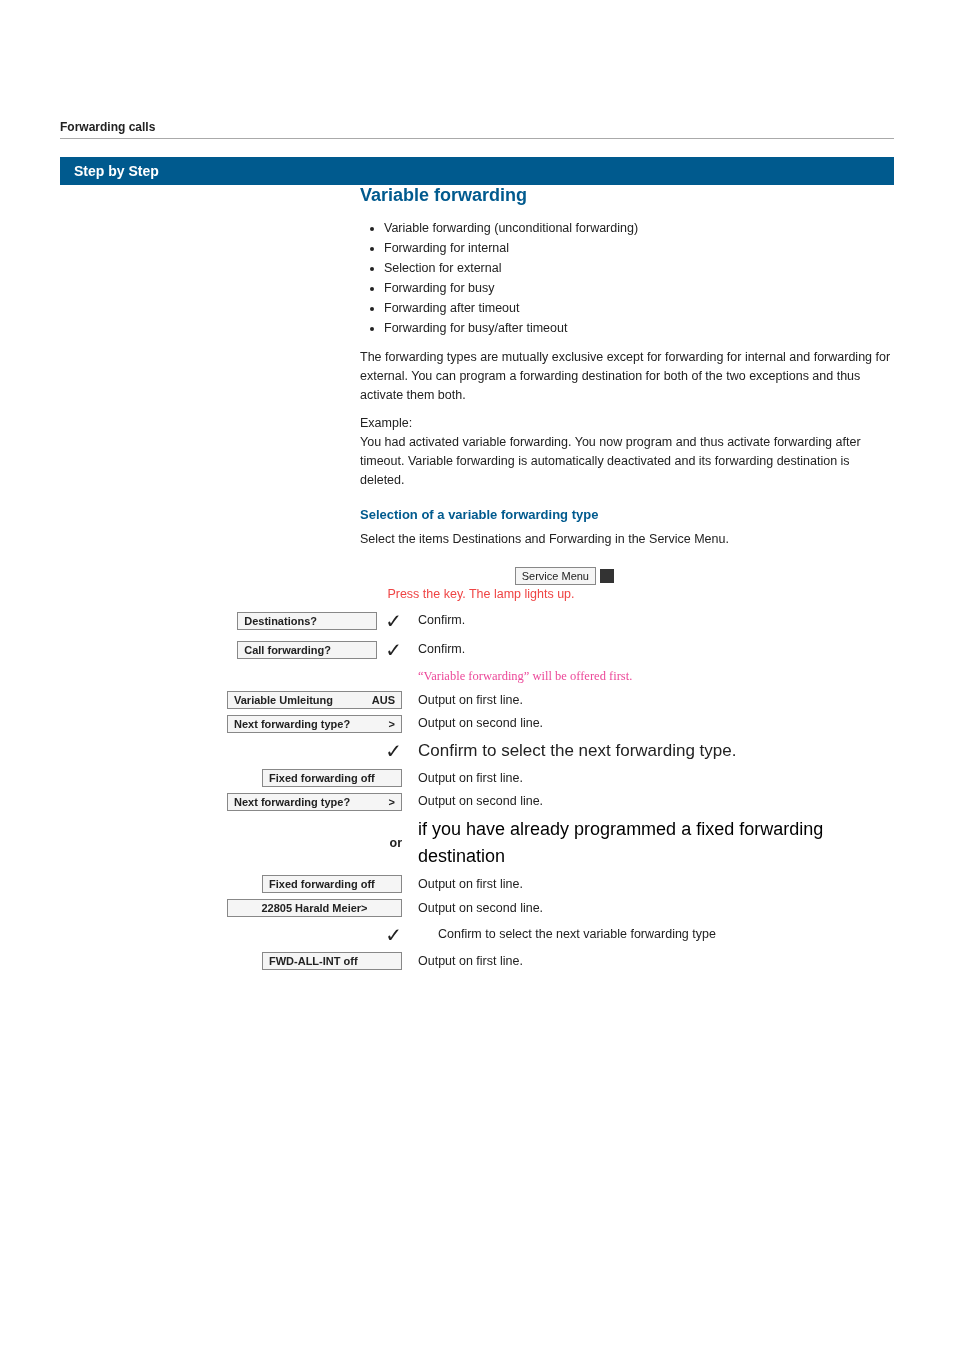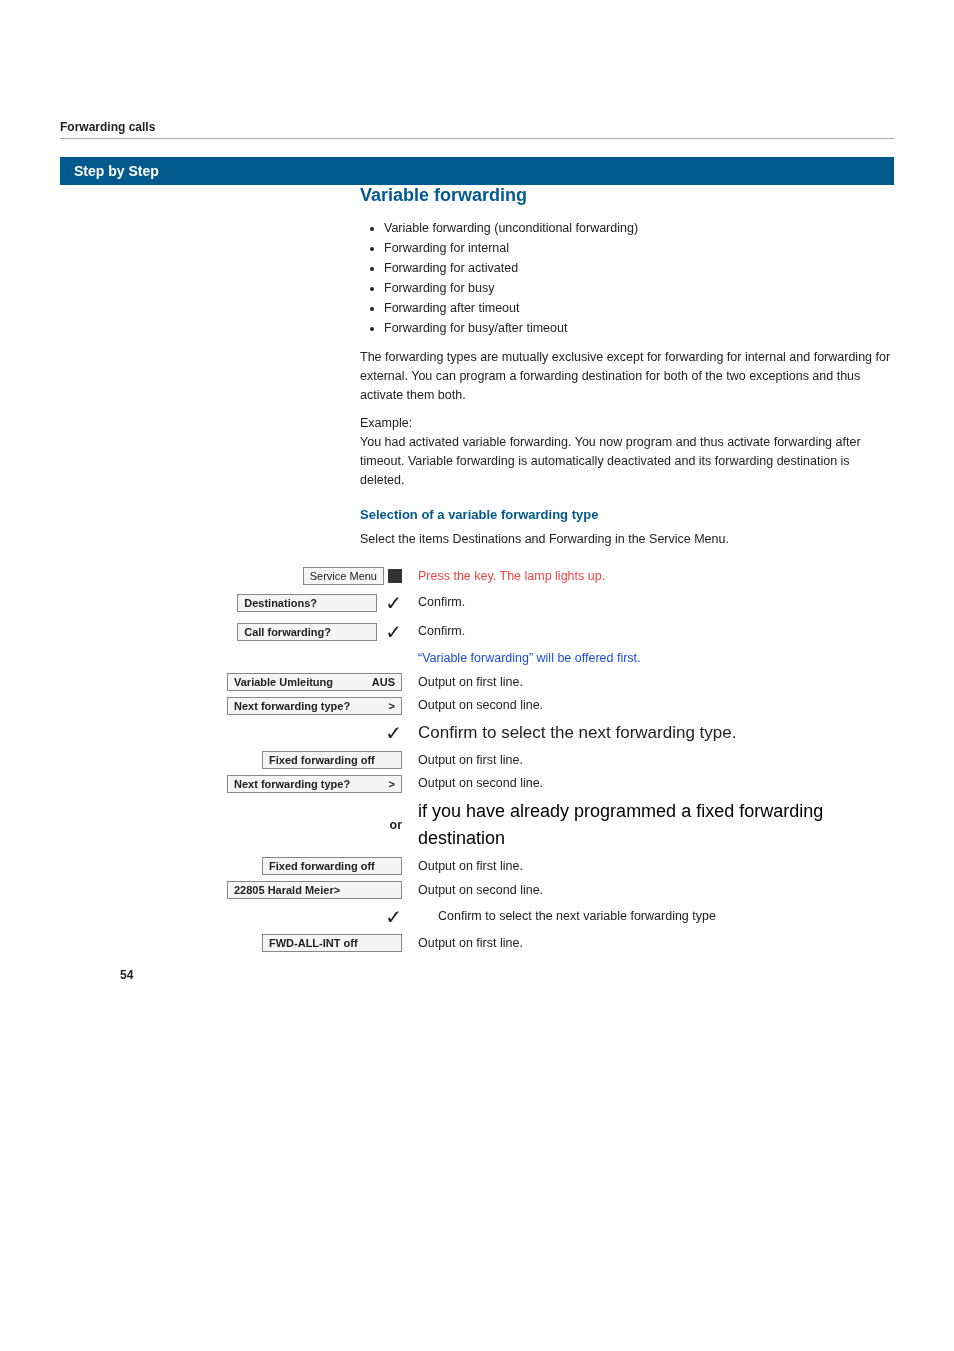--- a/index.html
+++ b/index.html
@@ -114,21 +114,21 @@
     </div>
 
     <div class="right-col">
 
       <div class="variable-forwarding-title">Variable forwarding</div>
 
 
       <ul class="bullet-list">
         <li>Variable forwarding (unconditional forwarding)</li>
         <li>Forwarding for internal</li>
-        <li>Forwarding for activated</li>
+        <li>Selection for external</li>
         <li>Forwarding for busy</li>
         <li>Forwarding after timeout</li>
         <li>Forwarding for busy/after timeout</li>
       </ul>
 
       <p class="body-text">The forwarding types are mutually exclusive except for forwarding for internal and forwarding for external. You can program a forwarding destination for both of the two exceptions and thus activate them both.</p>
 
       <p class="body-text">
         <span style="font-style:normal; font-weight:normal;">Example:</span><br>
         <span>You had activated variable forwarding. You now program and thus activate forwarding after timeout. Variable forwarding is automatically deactivated and its forwarding destination is deleted.</span>
@@ -137,21 +137,21 @@
       <div class="sub-heading">Selection of a variable forwarding type</div>
 
       <p class="body-text">Select the items Destinations and Forwarding in the Service Menu.</p>
 
     </div>
   </div>
 
   
   <div id="steps-container" style="margin-top:8px;">
 
-  <div style="display: flex; align-items: center; margin-bottom: 5px; padding: 0px 60px;">
+  <div style="display: flex; align-items: center; margin-bottom: 5px; padding: 0px 60px; flex-direction: column;">
         <div style="width: 290px; flex-shrink: 0; display: flex; align-items: center; justify-content: flex-end; padding-right: 8px;">
           <div style="display: flex; align-items: center; gap: 4px;">
             <span style="border: 1px solid rgb(136, 136, 136); background: rgb(245, 245, 245); font-size: 11px; padding: 2px 6px; display: inline-block;">Service Menu</span>
             <span style="display: inline-block; width: 14px; height: 14px; background: rgb(51, 51, 51);"></span>
           </div>
         </div>
         <div style="flex: 1 1 0%; font-size: 12.5px; color: #ef4444; padding-left: 8px; line-height: 1.5;">Press the key. The lamp lights up.</div>
       </div>
       <div style="display: flex; align-items: center; margin-bottom: 5px; padding: 0px 60px;">
         <div style="width: 290px; flex-shrink: 0; display: flex; align-items: center; justify-content: flex-end; padding-right: 8px;">
@@ -166,21 +166,21 @@
         <div style="width: 290px; flex-shrink: 0; display: flex; align-items: center; justify-content: flex-end; padding-right: 8px;">
           <div style="display: flex; align-items: center; gap: 4px;">
             <span style="border: 1px solid rgb(136, 136, 136); background: rgb(245, 245, 245); font-size: 11px; font-weight: bold; padding: 2px 6px; display: inline-block; min-width: 140px;">Call forwarding?</span>
             <span style="font-size: 20px; color: rgb(34, 34, 34); margin-left: 4px;">✓</span>
           </div>
         </div>
         <div style="flex: 1 1 0%; font-size: 12.5px; color: rgb(34, 34, 34); padding-left: 8px; line-height: 1.5;">Confirm.</div>
       </div>
       <div style="display: flex; align-items: center; margin-bottom: 5px; padding: 0px 60px;">
         <div style="width: 290px; flex-shrink: 0; display: flex; align-items: center; justify-content: flex-end; padding-right: 8px;"></div>
-        <div style="flex: 1 1 0%; font-size: 12.5px; color: #1d4ed8; padding-left: 8px; line-height: 1.5;">“Variable forwarding” will be offered first.</div>
+        <div style="flex: 1 1 0%; font-size: 12.5px; color: #ec4899; padding-left: 8px; line-height: 1.5; font-family: Liberation Serif, serif;">“Variable forwarding” will be offered first.</div>
       </div>
       <div style="display: flex; align-items: center; margin-bottom: 5px; padding: 0px 60px;">
         <div style="width: 290px; flex-shrink: 0; display: flex; align-items: center; justify-content: flex-end; padding-right: 8px;">
           <span style="border: 1px solid rgb(136, 136, 136); background: rgb(245, 245, 245); font-size: 11px; font-weight: bold; padding: 2px 6px; display: inline-flex; min-width: 175px; justify-content: space-between;">
             <span>Variable Umleitung</span>
             <span>AUS</span>
           </span>
         </div>
         <div style="flex: 1 1 0%; font-size: 12.5px; color: rgb(34, 34, 34); padding-left: 8px; line-height: 1.5;">Output on first line.</div>
       </div>
@@ -225,21 +225,21 @@
       <div style="display: flex; align-items: center; margin-bottom: 5px; padding: 0px 60px;">
         <div style="width: 290px; flex-shrink: 0; display: flex; align-items: center; justify-content: flex-end; padding-right: 8px;">
           <div style="display: flex; align-items: center; gap: 4px;">
             <span style="border: 1px solid rgb(136, 136, 136); background: rgb(245, 245, 245); font-size: 11px; font-weight: bold; padding: 2px 6px; display: inline-block; min-width: 140px;">Fixed forwarding off</span>
           </div>
         </div>
         <div style="flex: 1 1 0%; font-size: 12.5px; color: rgb(34, 34, 34); padding-left: 8px; line-height: 1.5;">Output on first line.</div>
       </div>
       <div style="display: flex; align-items: center; margin-bottom: 5px; padding: 0px 60px;">
         <div style="width: 290px; flex-shrink: 0; display: flex; align-items: center; justify-content: flex-end; padding-right: 8px;">
-          <span style="border: 1px solid rgb(136, 136, 136); background: rgb(245, 245, 245); font-size: 11px; font-weight: bold; padding: 2px 6px; display: inline-flex; min-width: 175px; justify-content: flex-start;">
+          <span style="border: 1px solid rgb(136, 136, 136); background: rgb(245, 245, 245); font-size: 11px; font-weight: bold; padding: 2px 6px; display: inline-flex; min-width: 175px; justify-content: center;">
             <span>22805 Harald Meier</span>
             <span>&gt;</span>
           </span>
         </div>
         <div style="flex: 1 1 0%; font-size: 12.5px; color: rgb(34, 34, 34); padding-left: 8px; line-height: 1.5;">Output on second line.</div>
       </div>
       <div style="display: flex; align-items: center; margin-bottom: 5px; padding: 0px 60px;">
         <div style="width: 290px; flex-shrink: 0; display: flex; align-items: center; justify-content: flex-end; padding-right: 8px;">
           <span style="font-size: 20px; color: rgb(34, 34, 34);">✓</span>
         </div>
@@ -248,15 +248,14 @@
       <div style="display: flex; align-items: center; padding: 0px 60px;">
         <div style="width: 290px; flex-shrink: 0; display: flex; align-items: center; justify-content: flex-end; padding-right: 8px;">
           <div style="display: flex; align-items: center; gap: 4px;">
             <span style="border: 1px solid rgb(136, 136, 136); background: rgb(245, 245, 245); font-size: 11px; font-weight: bold; padding: 2px 6px; display: inline-block; min-width: 140px;">FWD-ALL-INT off</span>
           </div>
         </div>
         <div style="flex: 1 1 0%; font-size: 12.5px; color: rgb(34, 34, 34); padding-left: 8px; line-height: 1.5;">Output on first line.</div>
       </div>
     </div>
 
-  <div class="page-number" style="margin-top:16px; margin-left:60px;">54</div>
 
 </div>
 
 </body></html>

